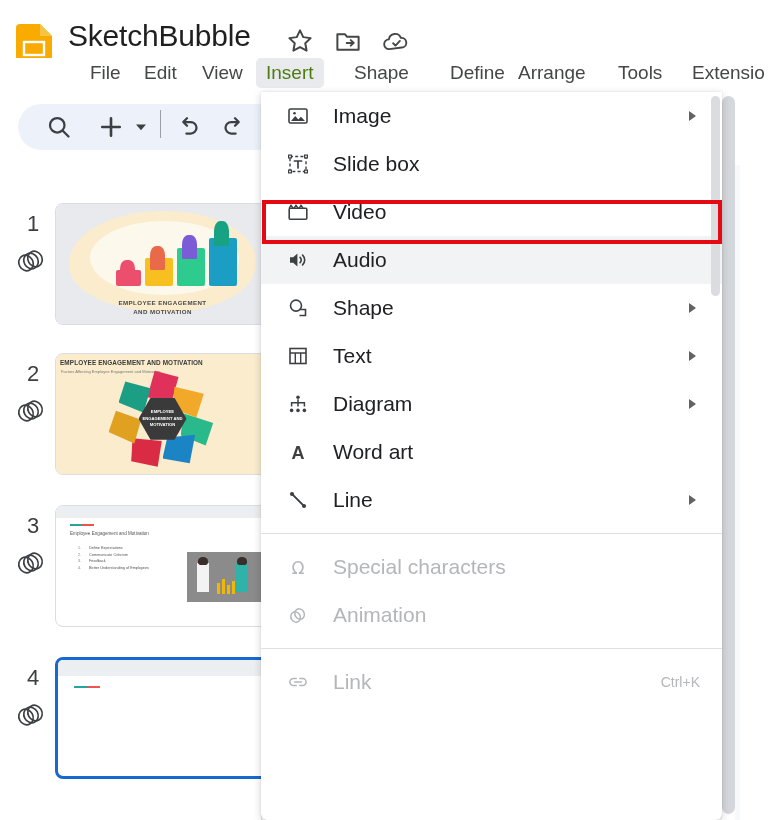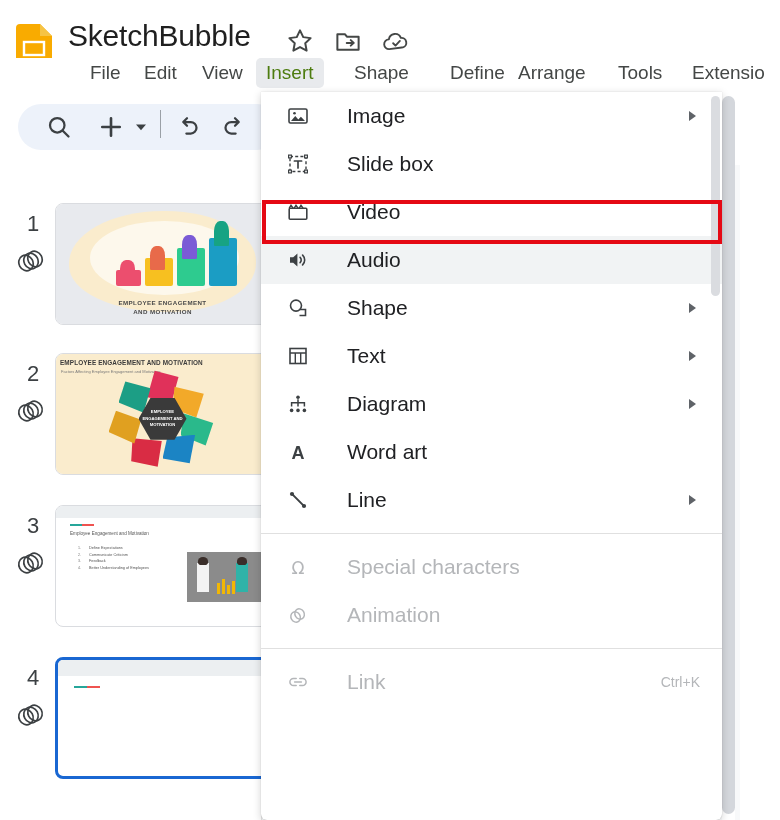--- a/index.html
+++ b/index.html
@@ -135,21 +135,21 @@
     box-shadow:0 2px 8px rgba(0,0,0,0.18), 0 0 1px rgba(0,0,0,0.25);
     overflow:hidden;
   }
   .mi {
     position:relative; display:flex; align-items:center;
     height:48px; padding:0 18px 0 22px; cursor:pointer;
   }
   .mi.highlighted { background:#f1f3f4; }
   .mi.disabled { cursor:default; }
   .mi .mi-icon { width:30px; height:30px; flex:0 0 30px; display:flex; align-items:center; justify-content:center; }
-  .mi .mi-label { margin-left:34px; font-size:21px; color:#202124; white-space:nowrap; }
+  .mi .mi-label { margin-left:20px; font-size:21px; color:#202124; white-space:nowrap; }
   .mi.disabled .mi-label { color:#b4b6b9; }
   .mi .mi-arrow { position:absolute; right:26px; width:0;height:0;
     border-left:7px solid #5f6368; border-top:5px solid transparent; border-bottom:5px solid transparent; }
   .mi .mi-accel { position:absolute; right:22px; font-size:14px; color:#3c4043; white-space:nowrap; }
   .mi.disabled .mi-accel { color:#b4b6b9; }
   .mi-sep { height:1px; background:#e0e0e0; margin:9px 0; }
 
   .red-box {
     position:absolute; left:262px; top:200px; width:460px; height:44px;
     border:4px solid #e50914; pointer-events:none; z-index:40;

